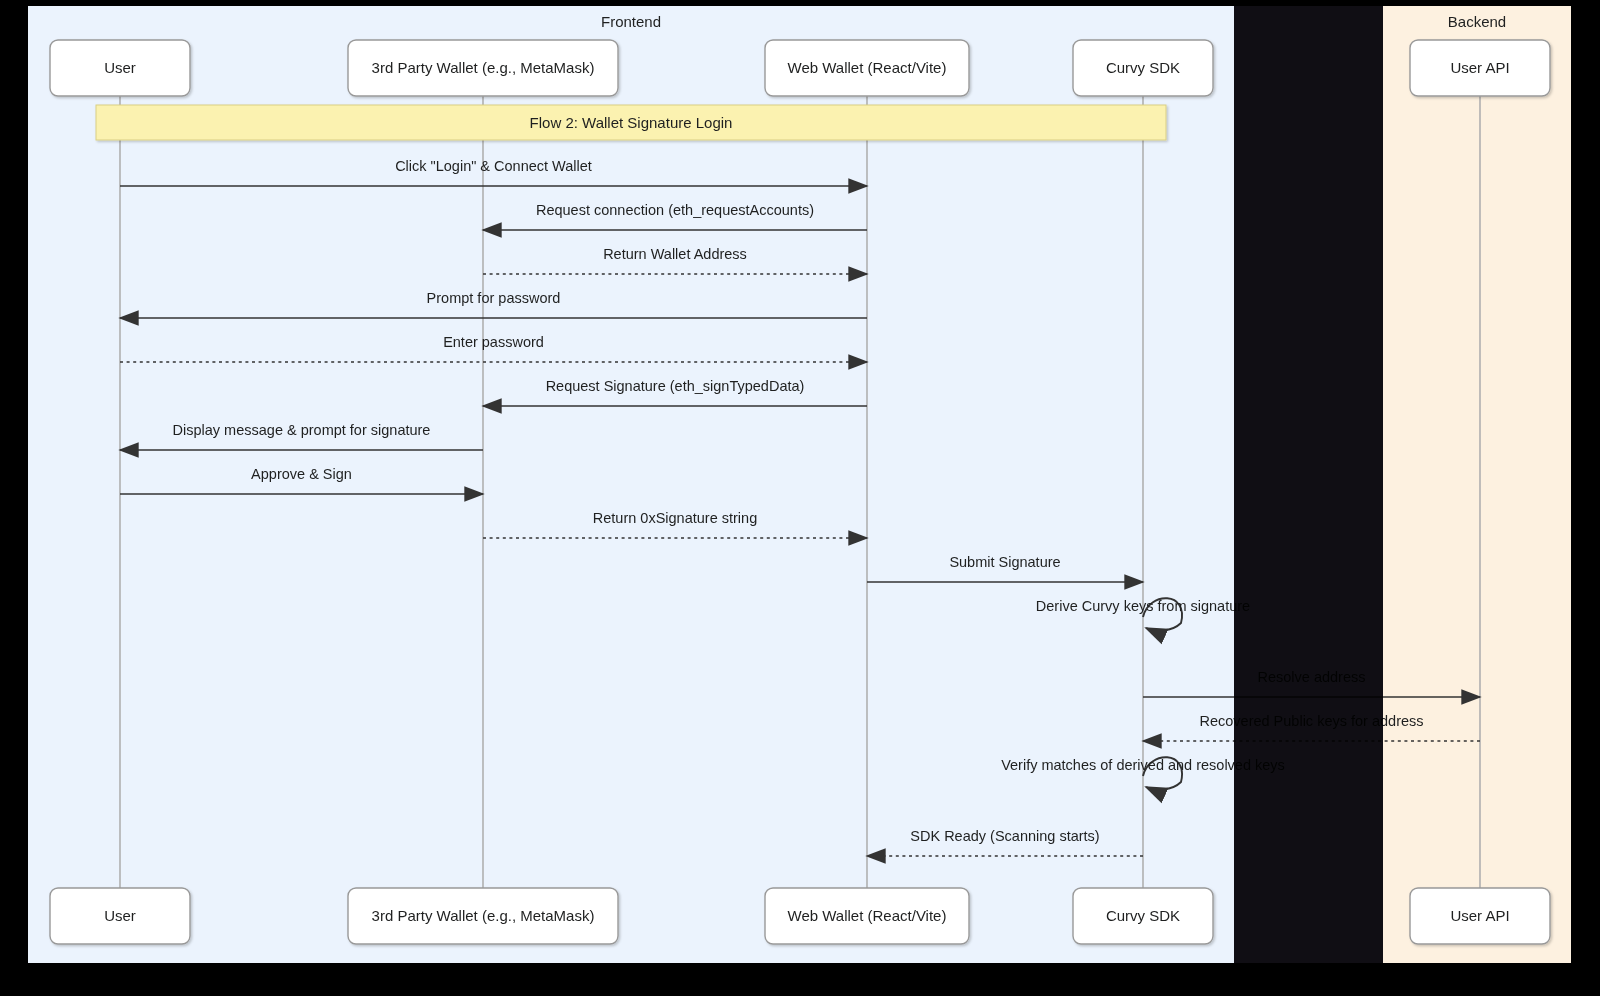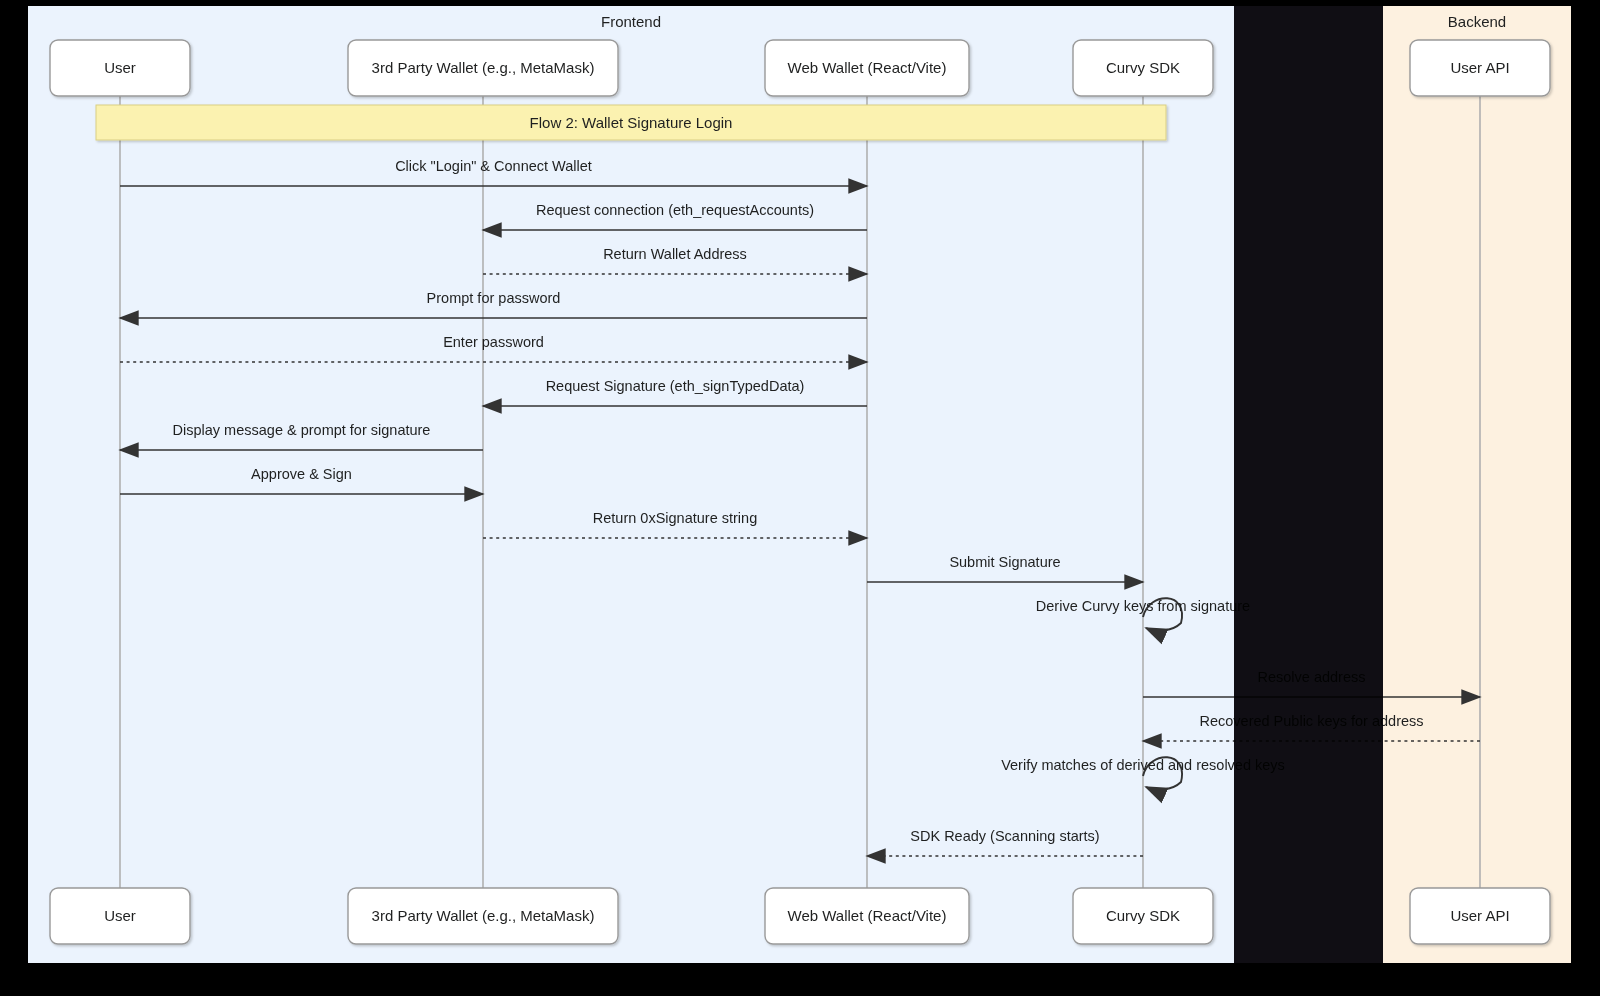--- a/index.html
+++ b/index.html
@@ -8,23 +8,24 @@
     background: #000000;
   }
   body {
     width: 1600px;
     height: 996px;
     overflow: hidden;
     font-family: "Liberation Sans", sans-serif;
   }
   #stage {
     position: relative;
-    width: 1600px;
+    width: 1355px;
     height: 996px;
     background: #c4b5fd;
+    padding-left: 47px;
   }
   #diagram-svg {
     position: absolute;
     left: 0;
     top: 0;
   }
   .grp-label, .actor-label, .msg-label, .note-label {
     font-family: "Liberation Sans", sans-serif;
     fill: #1f2020;
   }

